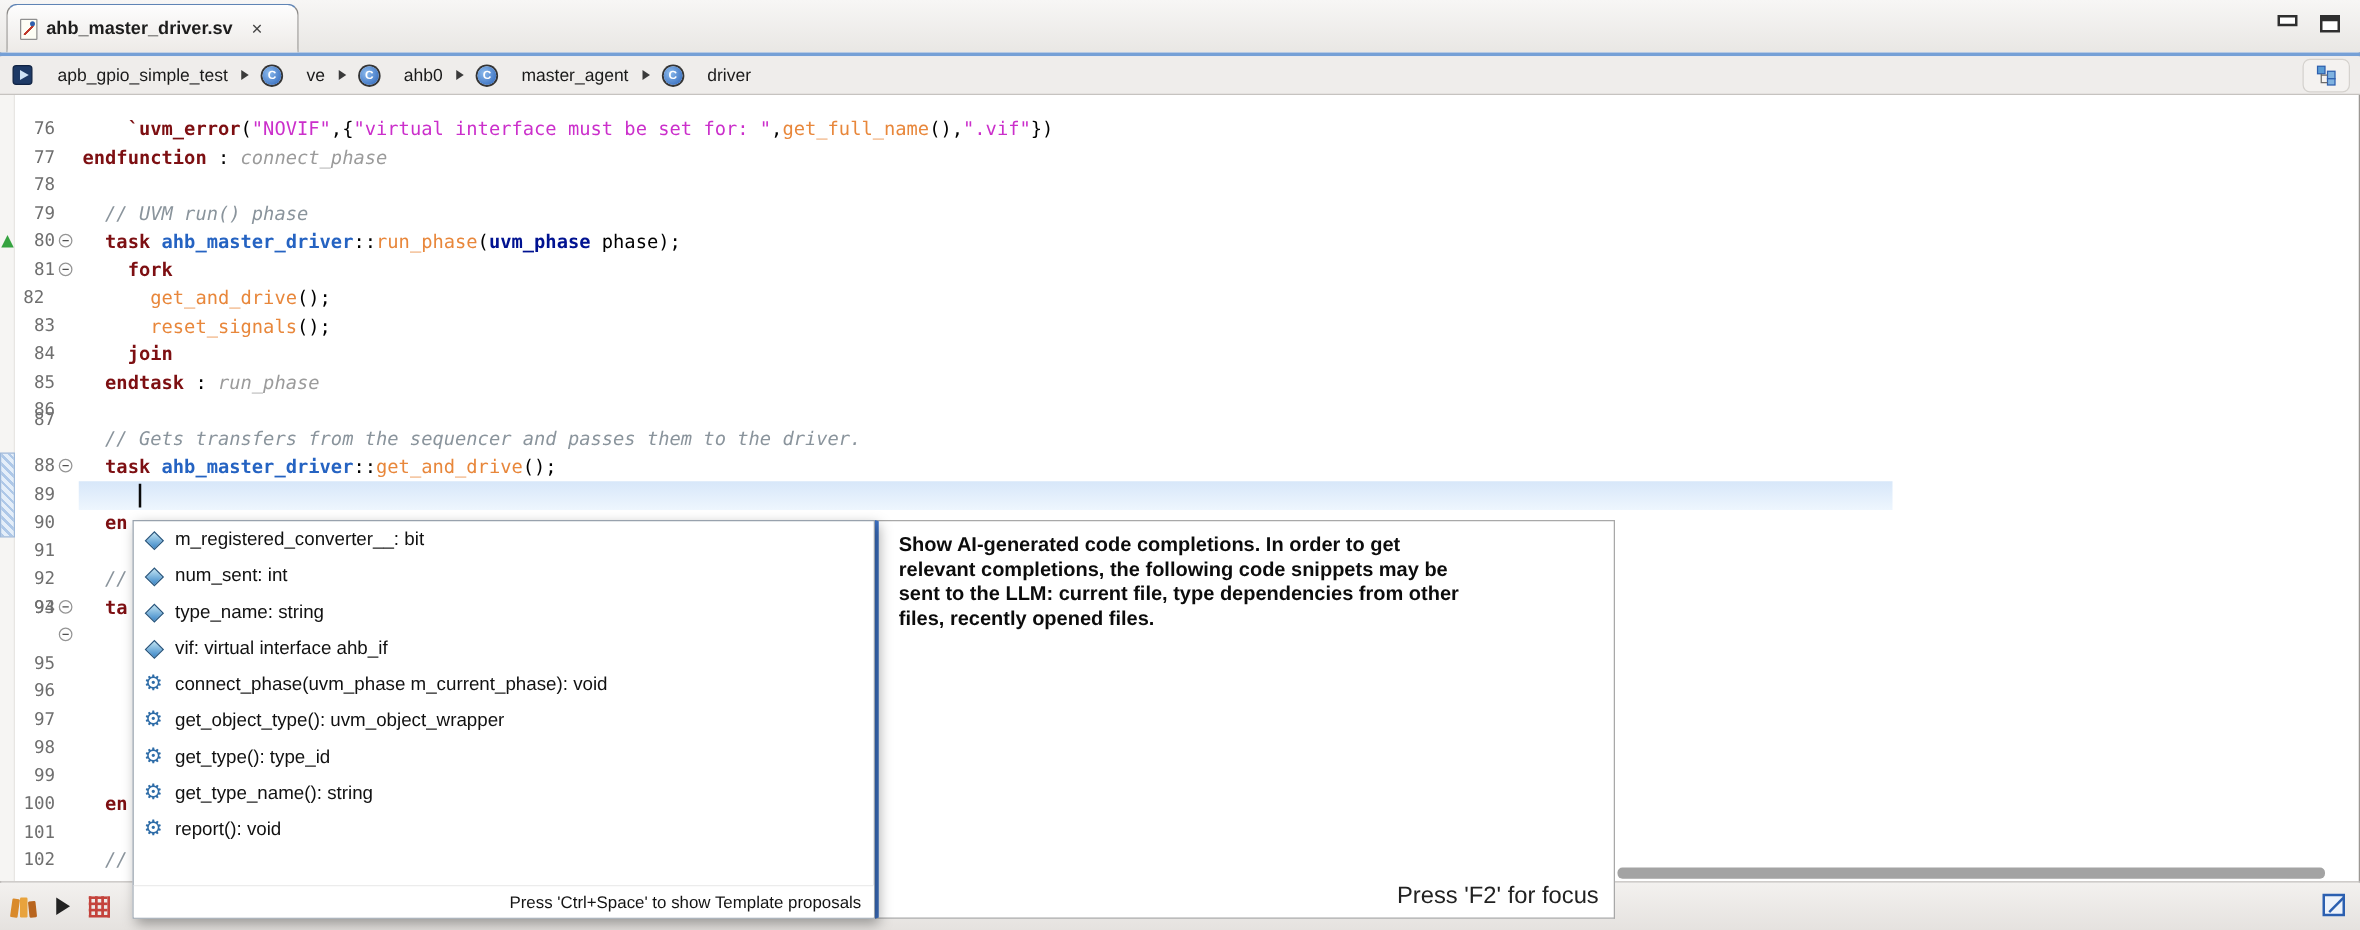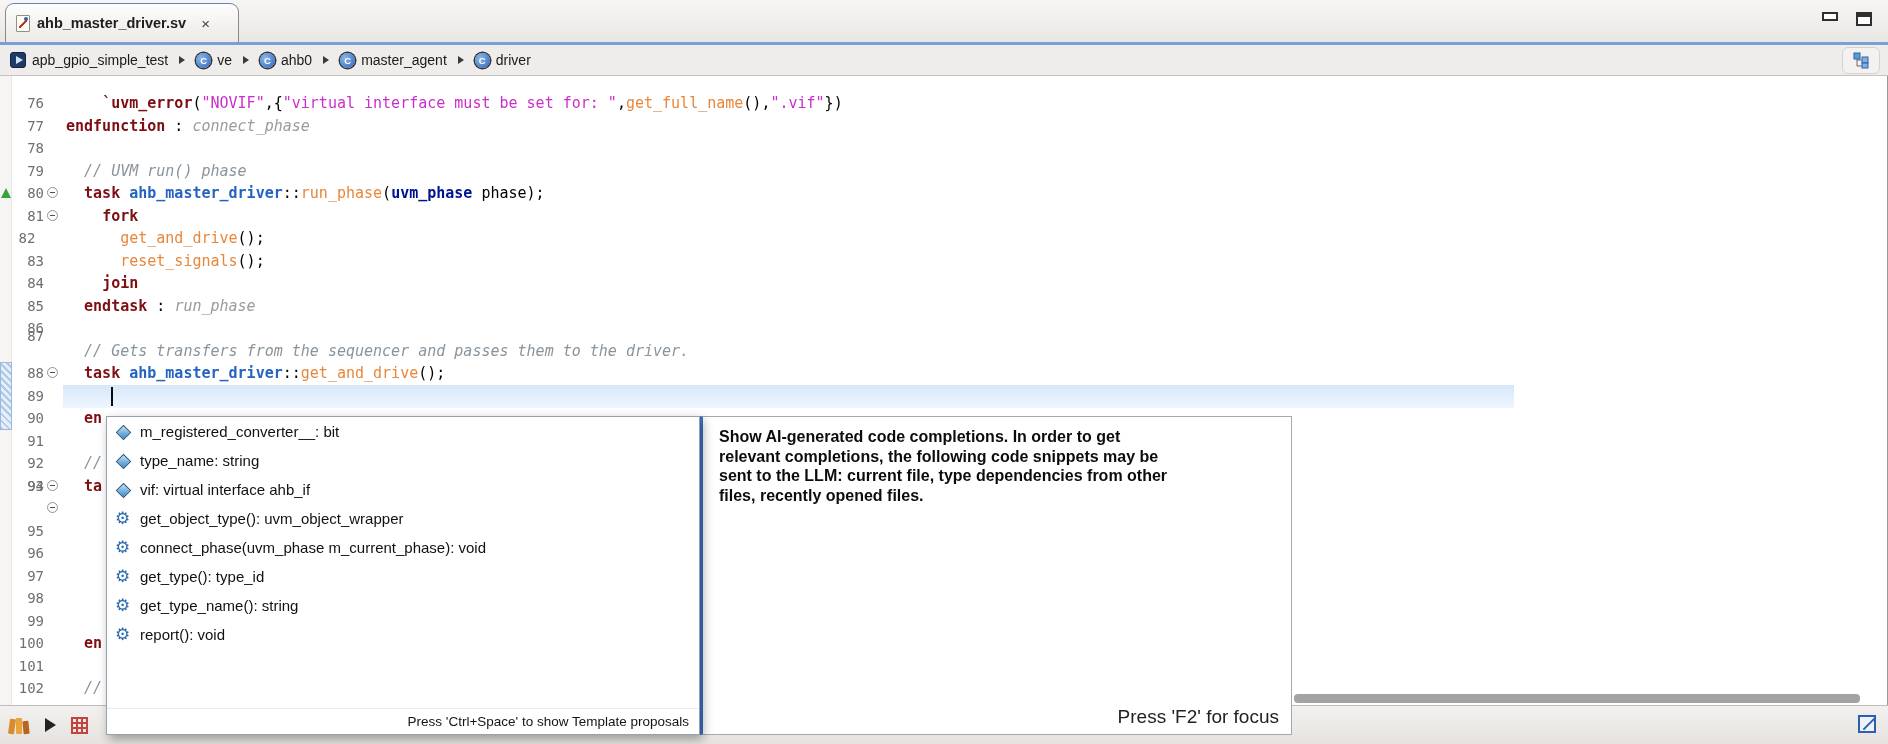--- a/index.html
+++ b/index.html
@@ -36,21 +36,21 @@
      background:linear-gradient(135deg, transparent 45%, #c0392b 45%, #c0392b 60%, transparent 60%); }
   .sv-file-ic::after { content:""; position:absolute; right:1px; top:1px; width:4px; height:4px; border-radius:50%; background:#2e5fae; }
 
   
   #breadcrumb {
     position:absolute; left:0; top:45px; width:1888px; height:31px;
     background:#efedeb; border-bottom:1px solid #c6c3c0;
     display:flex; align-items:center; gap:11px; padding-left:10px;
     font-size:14px; color:#1a1a1a;
   }
-  .bc-item { display:flex; align-items:center; gap:6px; cursor:default; }
+  .bc-item { display:flex; align-items:center; gap:20px; cursor:default; }
   .bc-sep { width:0; height:0; border-left:6px solid #3a3a3a; border-top:4px solid transparent; border-bottom:4px solid transparent; }
   .bc-file-ic { position:relative; width:16px; height:16px; background:#1e3a66; border-radius:3px; border:1px solid #102343; }
   .bc-file-ic::after { content:""; position:absolute; left:5px; top:3px; width:0; height:0;
       border-left:7px solid #cfe2f5; border-top:4.5px solid transparent; border-bottom:4.5px solid transparent; }
   .bc-class-ic { width:15px; height:15px; border-radius:50%;
       background:radial-gradient(circle at 35% 35%, #8ab9ec, #2a62b8);
       box-shadow:0 0 0 1.5px #343434;
       color:#fff; font-size:9.5px; font-weight:bold;
       display:flex; align-items:center; justify-content:center; }
   #bc-right-btn {
@@ -261,33 +261,37 @@
 </div>
 
 <div id="completion-popup">
   <div id="completion-list">
       <div class="comp-row">
         <span class="ci ci-field"></span>
         <span>m_registered_converter__: bit</span>
       </div>
       <div class="comp-row">
         <span class="ci ci-field"></span>
+        <span>num_sent: int</span>
+      </div>
+      <div class="comp-row">
+        <span class="ci ci-field"></span>
         <span>type_name: string</span>
       </div>
       <div class="comp-row">
         <span class="ci ci-field"></span>
         <span>vif: virtual interface ahb_if</span>
       </div>
       <div class="comp-row">
         <span class="ci ci-method"></span>
+        <span>connect_phase(uvm_phase m_current_phase): void</span>
+      </div>
+      <div class="comp-row">
+        <span class="ci ci-method"></span>
         <span>get_object_type(): uvm_object_wrapper</span>
-      </div>
-      <div class="comp-row">
-        <span class="ci ci-method"></span>
-        <span>connect_phase(uvm_phase m_current_phase): void</span>
       </div>
       <div class="comp-row">
         <span class="ci ci-method"></span>
         <span>get_type(): type_id</span>
       </div>
       <div class="comp-row">
         <span class="ci ci-method"></span>
         <span>get_type_name(): string</span>
       </div>
       <div class="comp-row">

